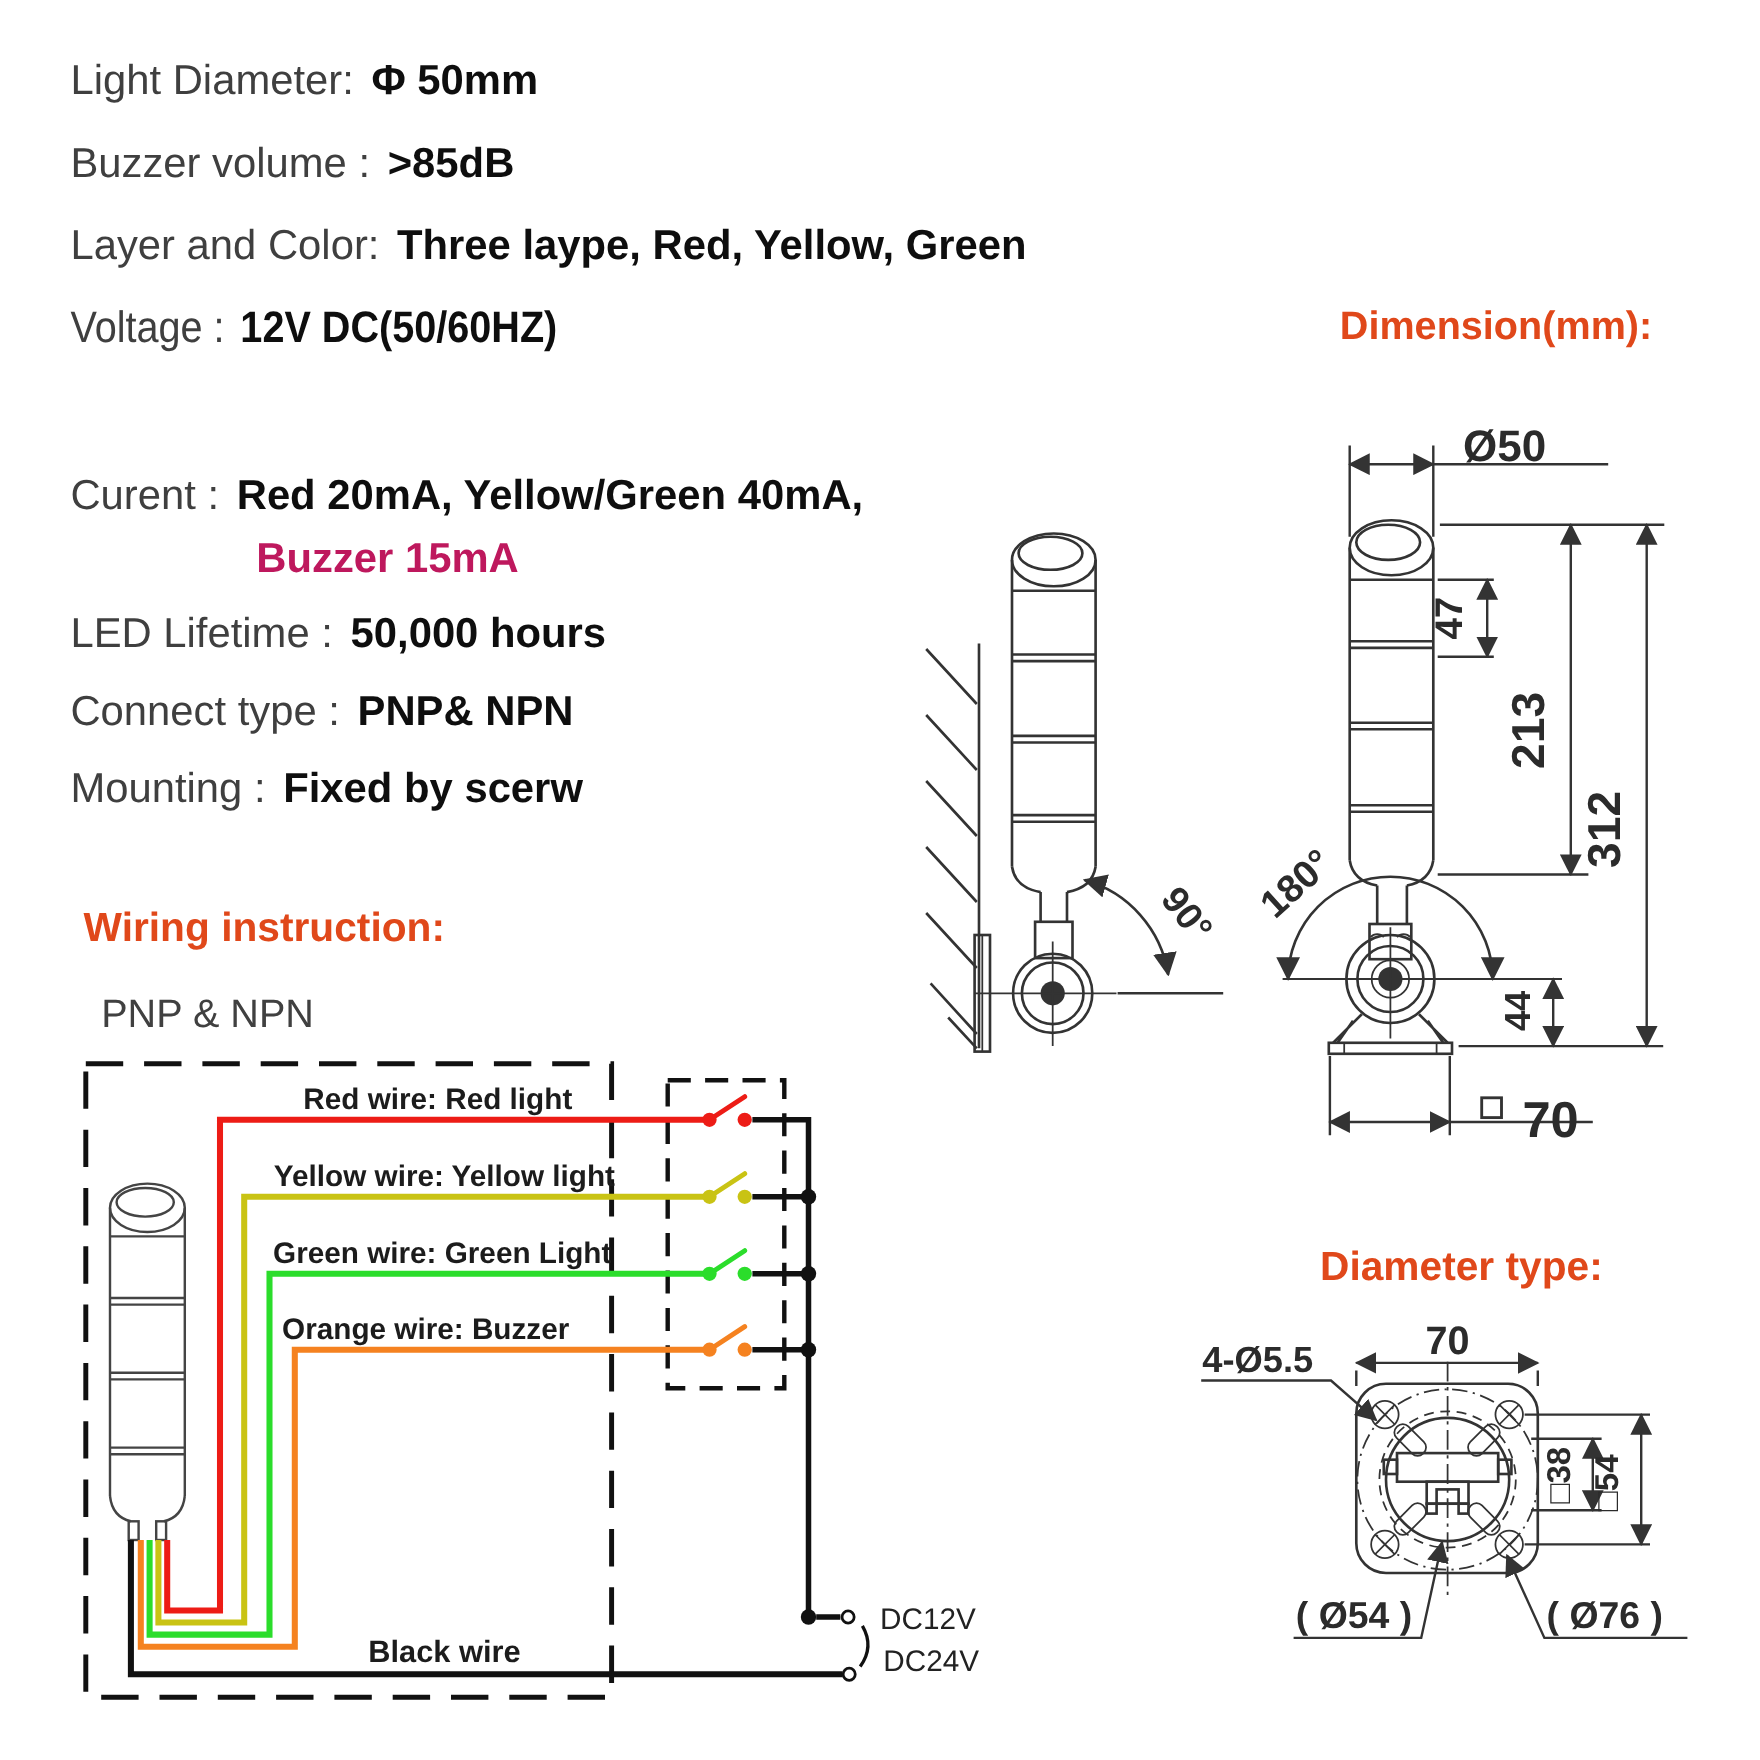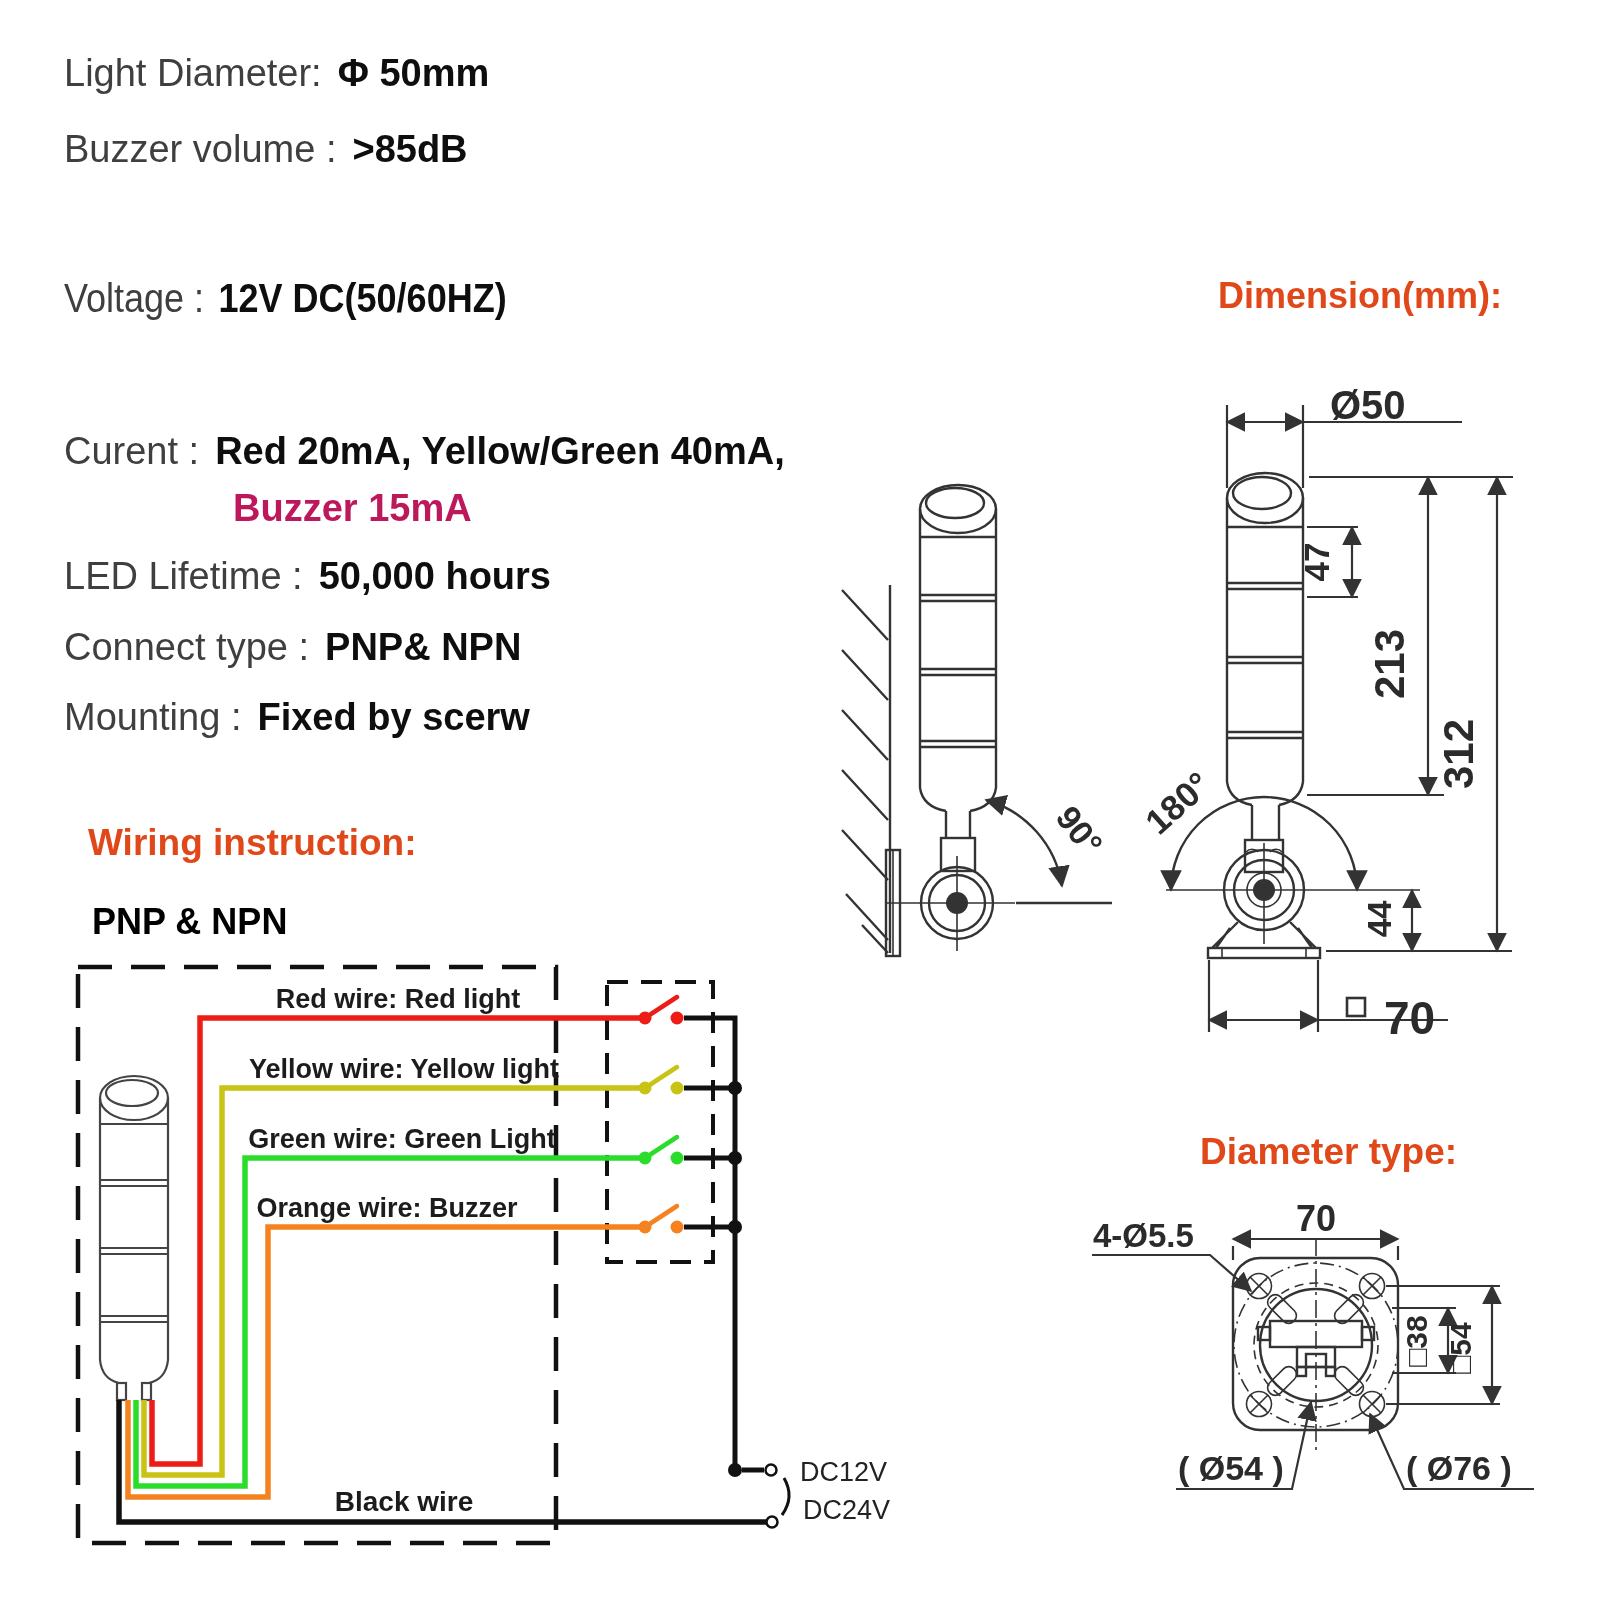--- a/index.html
+++ b/index.html
@@ -6,59 +6,62 @@
   #page{position:relative;width:1600px;height:1600px;background:#fff;overflow:hidden;
         font-family:"Liberation Sans",sans-serif;}
   
   .spec-row{position:absolute;left:64px;white-space:nowrap;font-size:38px;color:#3d3d3d;}
   .spec-row .lab{margin-right:16px;color:#3f3f3f;}
   .spec-row .val{font-weight:bold;color:#0e0e0e;}
   .spec-row.condensed{transform:scaleX(.9);transform-origin:left top;font-size:40px;}
   .spec-sub{position:absolute;left:233px;font-size:38px;font-weight:bold;color:#be185d;white-space:nowrap;}
   
   .h-orange{position:absolute;font-weight:bold;color:#e0481a;white-space:nowrap;}
-  .h-blue{position:absolute;font-weight:bold;color:#000000;white-space:nowrap;}
+  .h-blue{position:absolute;font-weight:normal;color:#404040;white-space:nowrap;}
   svg{position:absolute;overflow:visible;}
   svg text{font-family:"Liberation Sans",sans-serif;fill:#222;}
   .dimtxt{font-weight:bold;fill:#2b2b2b;}
   .wirelabel{font-weight:bold;fill:#1c1c1c;}
   .ln{stroke:#333;fill:none;stroke-width:2.4;}
   .thin{stroke:#333;fill:none;stroke-width:1.6;}
   .dim{stroke:#333;fill:none;stroke-width:2.2;}
 </style>
 </head>
 <body>
 
 <div id="page">
 
   <div class="spec-row" style="top:52px">
     <span class="lab">Light Diameter:</span><span class="val">Φ 50mm</span>
   </div>
   <div class="spec-row" style="top:128px">
     <span class="lab">Buzzer volume :</span><span class="val">&gt;85dB</span>
   </div>
+  <div class="spec-row" style="top:202px">
+    <span class="lab">Layer and Color:</span><span class="val">Three laype, Red, Yellow, Green</span>
+  </div>
   <div class="spec-row condensed" style="top:276px">
     <span class="lab">Voltage :</span><span class="val">12V DC(50/60HZ)</span>
   </div>
   <div class="spec-row" style="top:430px">
     <span class="lab">Curent :</span><span class="val">Red 20mA, Yellow/Green 40mA,</span>
   </div>
   <div class="spec-sub" style="top:487px">Buzzer 15mA</div>
   <div class="spec-row" style="top:555px">
     <span class="lab">LED Lifetime :</span><span class="val">50,000 hours</span>
   </div>
   <div class="spec-row" style="top:696px">
     <span class="lab">Mounting :</span><span class="val">Fixed by scerw</span>
   </div>
   <div class="spec-row" style="top:626px">
     <span class="lab">Connect type :</span><span class="val">PNP&amp; NPN</span>
   </div>
 
   <div class="h-orange" style="left:1218px;top:275px;font-size:36px">Dimension(mm):</div>
-  <div class="h-orange" style="left:88px;top:822px;font-size:37px">Wiring instruction:</div>
+  <div class="h-orange" style="left:76px;top:822px;font-size:37px">Wiring instruction:</div>
   <div class="h-blue" style="left:92px;top:901px;font-size:36px">PNP &amp; NPN</div>
   <div class="h-orange" style="left:1200px;top:1131px;font-size:37px">Diameter type:</div>
 
   <svg width="0" height="0">
     <defs>
       <marker id="arr" viewBox="0 0 10 10" refX="9.2" refY="5" markerWidth="9" markerHeight="9" orient="auto-start-reverse">
         <path d="M0,0 L10,5 L0,10 z" fill="#333"></path>
       </marker>
     </defs>
   </svg>

